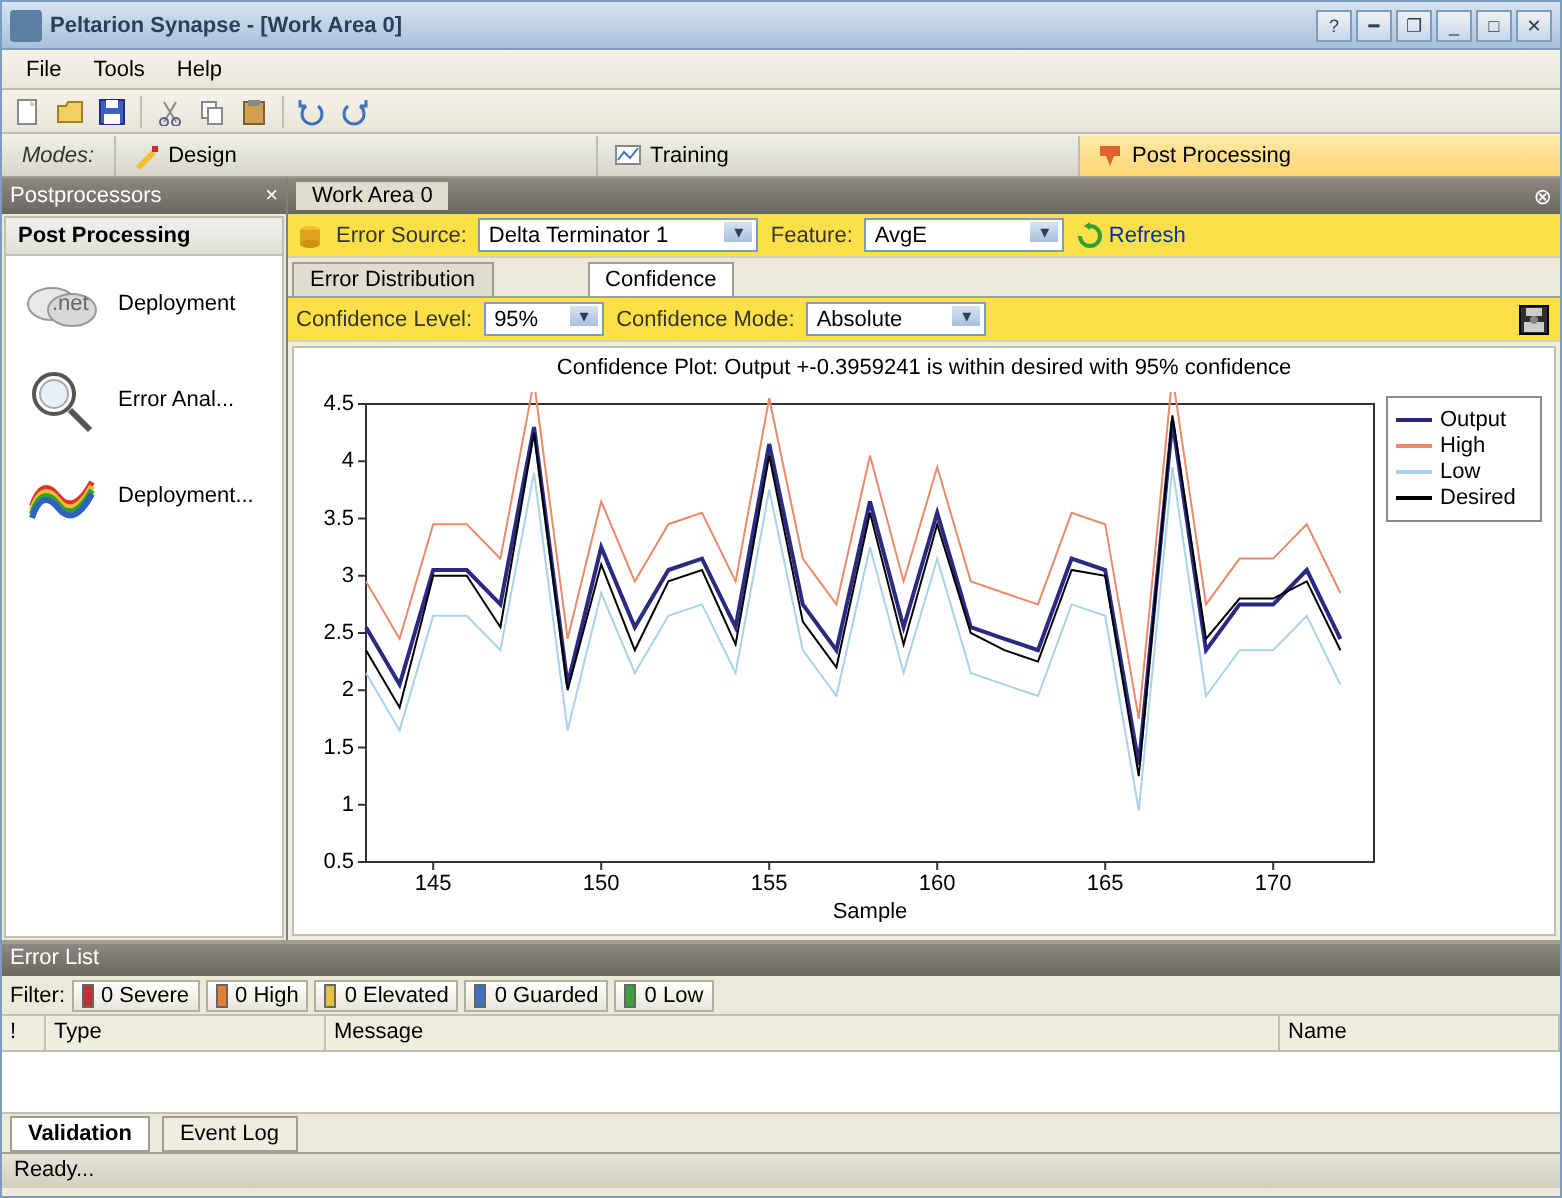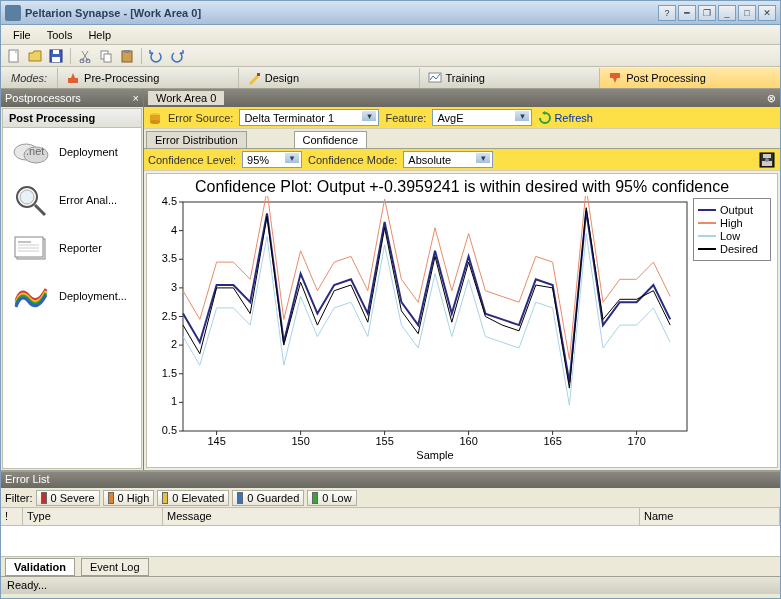--- a/index.html
+++ b/index.html
@@ -33,21 +33,21 @@
 .control-row { height: 22px; background: #fde047; display: flex; align-items: center; padding: 2px 4px; gap: 6px; border-bottom: 1px solid #d0cec0; }
 .ctrl-label { color: #333; }
 .ctrl-select { border: 1px solid #7b9ebd; background: #fff; padding: 1px 18px 1px 4px; position: relative; min-width: 90px; height: 17px; display: flex; align-items: center; }
 .ctrl-select::after { content: "▾"; position: absolute; right: 2px; top: 1px; background: linear-gradient(#d7e4f2,#a8c0da); width: 14px; text-align: center; font-size: 9px; color: #2a3f5a; }
 .refresh-btn { display: flex; align-items: center; gap: 2px; cursor: pointer; color: #0033aa; }
 .save-btn { width: 18px; height: 18px; margin-left: auto; cursor: pointer; display: flex; align-items: center; justify-content: center; }
 .subtabs { height: 20px; background: #ece9d8; display: flex; align-items: flex-end; padding: 0 2px; border-bottom: 1px solid #a0a090; gap: 46px; }
 .subtab { padding: 2px 8px; border: 1px solid #a0a090; border-bottom: none; background: #e0ddd0; margin-right: 1px; cursor: pointer; }
 .subtab.active { background: #fff; }
 .chart-wrap { flex: 1; background: #fff; margin: 2px; border: 1px solid #c0c0b0; position: relative; }
-.chart-title { text-align: center; padding: 4px; font-size: 16px; }
+.chart-title { text-align: center; padding: 4px; font-size: 11px; }
 .chart-body { position: absolute; left: 6px; right: 6px; top: 22px; bottom: 6px; display: flex; }
 .chart-plot { flex: 1; position: relative; }
 .chart-legend { width: 78px; border: 1px solid #888; padding: 4px; align-self: flex-start; margin-top: 2px; }
 .legend-item { display: flex; align-items: center; gap: 4px; margin: 1px 0; }
 .legend-sw { width: 18px; height: 2px; }
 .errorlist { height: 106px; border-top: 2px solid #a0a090; background: #f5f2e8; display: flex; flex-direction: column; }
 .error-header { height: 16px; background: linear-gradient(#8a8880,#6a6860); color: #fff; padding: 1px 4px; }
 .filter-row { height: 20px; display: flex; align-items: center; padding: 2px 4px; gap: 3px; background: #ece9d8; border-bottom: 1px solid #c0c0b0; }
 .filter-btn { border: 1px solid #b0b0a0; padding: 1px 4px; display: flex; align-items: center; gap: 4px; background: linear-gradient(#fff,#e8e5d8); cursor: pointer; }
 .filter-sw { width: 6px; height: 12px; }
@@ -131,27 +131,20 @@
       <svg width="14" height="14">
         <path d="M4 4 A5 5 0 1 0 10 4 L12 6 M10 4 L13 4 L13 1" fill="none" stroke="#4070c0" stroke-width="1.5"></path>
       </svg>
     </div>
 </div>
 
 <div class="modes-bar">
   <div class="modes-label">Modes:</div>
   <div class="mode-tab">
       <svg class="mode-icon" width="14" height="14">
-        <rect x="2" y="7" width="10" height="5" fill="#e06030"></rect>
-        <path d="M5 7 L7 2 L9 7" fill="#e06030"></path>
-      </svg>
-      <span>Pre-Processing</span>
-    </div>
-  <div class="mode-tab">
-      <svg class="mode-icon" width="14" height="14">
         <path d="M2 12 L10 4 L12 6 L4 14 Z" fill="#f0c030"></path>
         <rect x="10" y="2" width="3" height="3" fill="#c03030"></rect>
       </svg>
       <span>Design</span>
     </div>
   <div class="mode-tab">
       <svg class="mode-icon" width="14" height="14">
         <rect x="1" y="2" width="12" height="9" fill="#fff" stroke="#888"></rect>
         <path d="M2 9 L5 5 L8 8 L12 3" stroke="#4070c0" fill="none"></path>
       </svg>
@@ -187,33 +180,20 @@
       </div>
       <div class="sidebar-item">
         <div class="sidebar-iconbox">
             <svg width="40" height="34">
               <circle cx="16" cy="14" r="10" fill="#fff" stroke="#555" stroke-width="2"></circle>
               <circle cx="16" cy="14" r="7" fill="#e8f0f8" stroke="#aaa"></circle>
               <line x1="24" y1="22" x2="34" y2="32" stroke="#555" stroke-width="3"></line>
             </svg>
           </div>
         <span>Error Anal...</span>
-      </div>
-      <div class="sidebar-item">
-        <div class="sidebar-iconbox">
-            <svg width="40" height="30">
-              <rect x="6" y="6" width="28" height="20" fill="#f0f0f0" stroke="#888"></rect>
-              <rect x="4" y="4" width="28" height="20" fill="#fff" stroke="#888"></rect>
-              <line x1="7" y1="9" x2="20" y2="9" stroke="#888"></line>
-              <line x1="7" y1="12" x2="28" y2="12" stroke="#ccc"></line>
-              <line x1="7" y1="15" x2="28" y2="15" stroke="#ccc"></line>
-              <line x1="7" y1="18" x2="28" y2="18" stroke="#ccc"></line>
-            </svg>
-          </div>
-        <span>Reporter</span>
       </div>
       <div class="sidebar-item">
         <div class="sidebar-iconbox">
             <svg width="40" height="30">
               <path d="M5 20 Q10 5 18 15 Q26 25 35 8" stroke="#e03030" stroke-width="3" fill="none"></path>
               <path d="M5 22 Q10 7 18 17 Q26 27 35 10" stroke="#f0c030" stroke-width="3" fill="none"></path>
               <path d="M5 24 Q10 9 18 19 Q26 29 35 12" stroke="#30a030" stroke-width="3" fill="none"></path>
               <path d="M5 26 Q10 11 18 21 Q26 31 35 14" stroke="#3060c0" stroke-width="3" fill="none"></path>
             </svg>
           </div>

